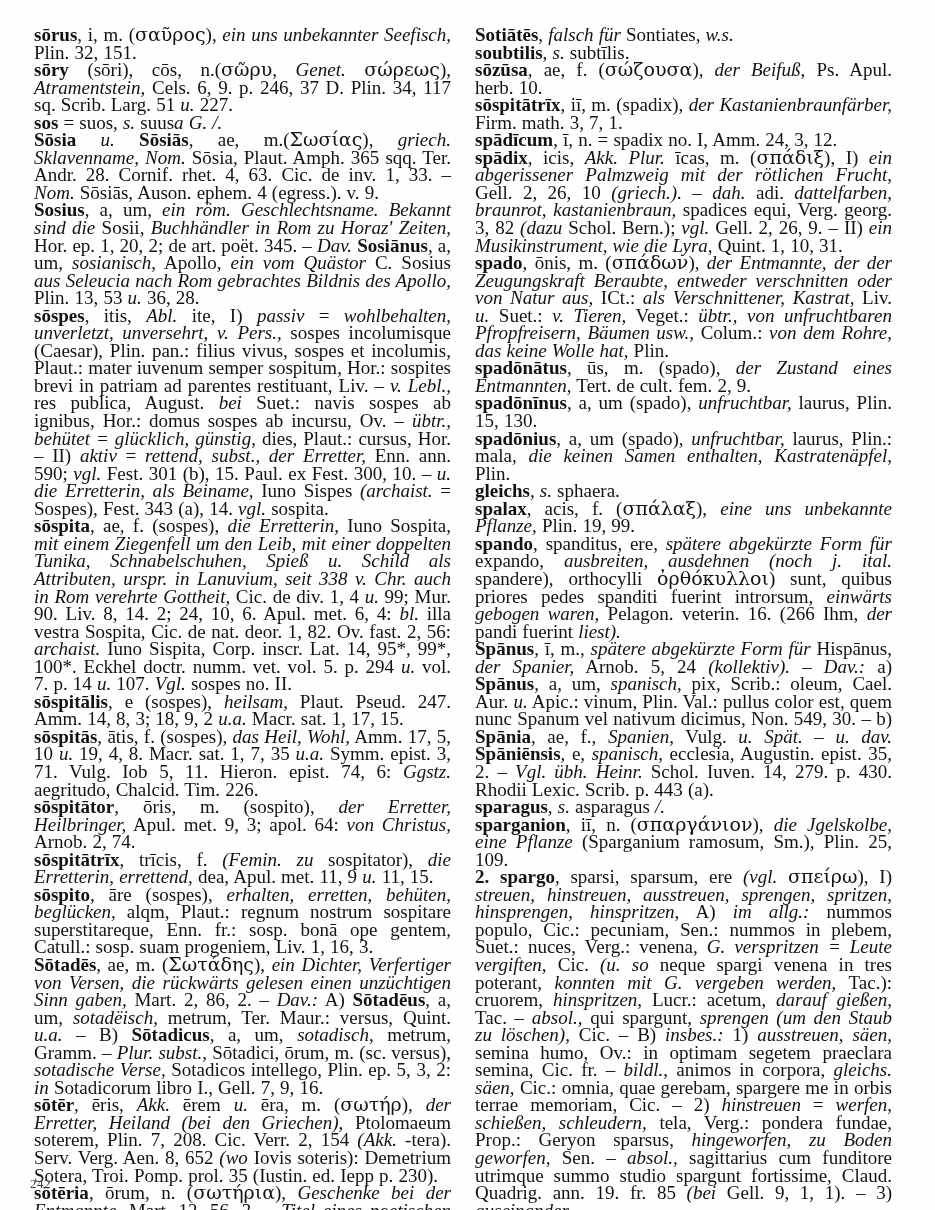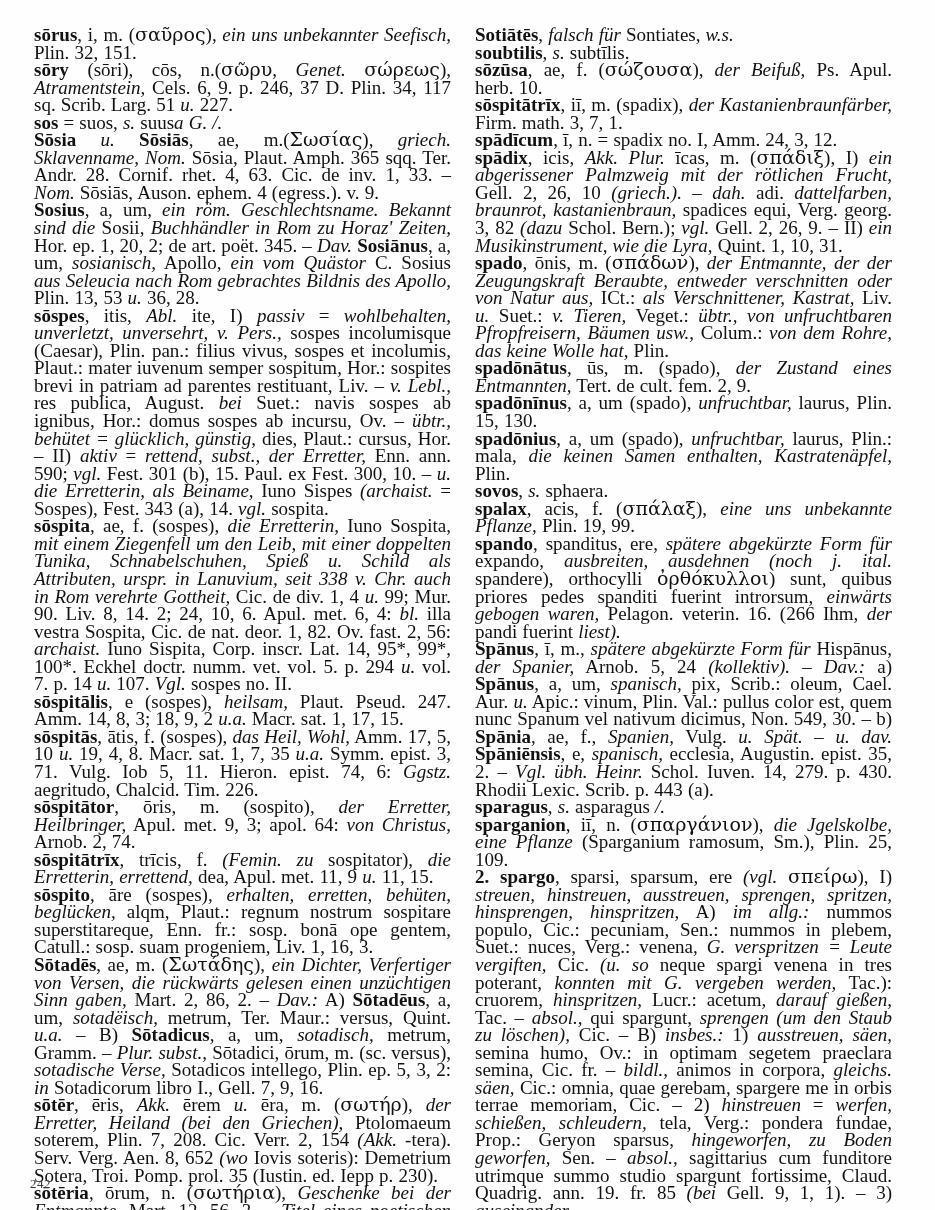--- a/index.html
+++ b/index.html
@@ -91,21 +91,21 @@
         <p class="entry"><span class="hw">Sotiātēs</span>, <span class="it">falsch für</span> Sontiates, <span class="it">w.s.</span></p>
         <p class="entry"><span class="hw">soubtilis</span>, <span class="it">s.</span> subtīlis.</p>
         <p class="entry"><span class="hw">sōzūsa</span>, ae, f. (<span class="gk">σώζουσα</span>), <span class="it">der</span> <span class="bi">Beifuß,</span> Ps. Apul. herb. 10.</p>
         <p class="entry"><span class="hw">sōspitātrīx</span>, iī, m. (spadix), <span class="it">der</span> <span class="bi">Kastanienbraunfärber,</span> Firm. math. 3, 7, 1.</p>
         <p class="entry"><span class="hw">spādīcum</span>, ī, n. = spadix no. I, Amm. 24, 3, 12.</p>
         <p class="entry"><span class="hw">spādix</span>, icis, <span class="it">Akk. Plur.</span> īcas, m. (<span class="gk">σπάδιξ</span>), I) <span class="it">ein abgerissener</span> <span class="bi">Palmzweig</span> <span class="it">mit der rötlichen Frucht,</span> Gell. 2, 26, 10 <span class="it">(griech.).</span> – <span class="it">dah.</span> adi. <span class="bi">dattelfarben, braunrot, kastanienbraun,</span> spadices equi, Verg. georg. 3, 82 <span class="it">(dazu</span> Schol. Bern.); <span class="it">vgl.</span> Gell. 2, 26, 9. – II) <span class="it">ein Musikinstrument, wie die Lyra,</span> Quint. 1, 10, 31.</p>
         <p class="entry"><span class="hw">spado</span>, ōnis, m. (<span class="gk">σπάδων</span>), <span class="it">der</span> <span class="bi">Entmannte,</span> <span class="it">der der Zeugungskraft Beraubte, entweder verschnitten oder von Natur aus,</span> ICt.: <span class="it">als Verschnittener, Kastrat,</span> Liv. <span class="it">u.</span> Suet.: <span class="it">v. Tieren,</span> Veget.: <span class="it">übtr., von unfruchtbaren Pfropfreisern, Bäumen usw.,</span> Colum.: <span class="it">von dem Rohre, das keine Wolle hat,</span> Plin.</p>
         <p class="entry"><span class="hw">spadōnātus</span>, ūs, m. (spado), <span class="it">der</span> <span class="bi">Zustand eines Entmannten,</span> Tert. de cult. fem. 2, 9.</p>
         <p class="entry"><span class="hw">spadōnīnus</span>, a, um (spado), <span class="bi">unfruchtbar,</span> laurus, Plin. 15, 130.</p>
         <p class="entry"><span class="hw">spadōnius</span>, a, um (spado), <span class="bi">unfruchtbar,</span> laurus, Plin.: mala, <span class="it">die keinen Samen enthalten, Kastratenäpfel,</span> Plin.</p>
-        <p class="entry"><span class="hw">sovos</span>, <span class="it">s.</span> sphaera.</p>
+        <p class="entry"><span class="hw">gleichs</span>, <span class="it">s.</span> sphaera.</p>
         <p class="entry"><span class="hw">spalax</span>, acis, f. (<span class="gk">σπάλαξ</span>), <span class="it">eine uns unbekannte Pflanze,</span> Plin. 19, 99.</p>
         <p class="entry"><span class="hw">spando</span>, spanditus, ere, <span class="it">spätere abgekürzte Form für</span> expando, <span class="bi">ausbreiten, ausdehnen</span> <span class="it">(noch j. ital.</span> spandere), orthocylli <span class="gk">ὀρθόκυλλοι</span>) sunt, quibus priores pedes spanditi fuerint introrsum, <span class="it">einwärts gebogen waren,</span> Pelagon. veterin. 16. (266 Ihm, <span class="it">der</span> pandi fuerint <span class="it">liest).</span></p>
         <p class="entry"><span class="hw">Spānus</span>, ī, m., <span class="it">spätere abgekürzte Form für</span> Hispānus, <span class="it">der</span> <span class="bi">Spanier,</span> Arnob. 5, 24 <span class="it">(kollektiv).</span> – <span class="it">Dav.:</span> a) <span class="hw">Spānus</span>, a, um, <span class="bi">spanisch,</span> pix, Scrib.: oleum, Cael. Aur. <span class="it">u.</span> Apic.: vinum, Plin. Val.: pullus color est, quem nunc Spanum vel nativum dicimus, Non. 549, 30. – b) <span class="hw">Spānia</span>, ae, f., <span class="bi">Spanien,</span> Vulg. <span class="it">u. Spät.</span> – <span class="it">u. dav.</span> <span class="hw">Spāniēnsis</span>, e, <span class="bi">spanisch,</span> ecclesia, Augustin. epist. 35, 2. – <span class="it">Vgl. übh. Heinr.</span> Schol. Iuven. 14, 279. p. 430. Rhodii Lexic. Scrib. p. 443 (a).</p>
         <p class="entry"><span class="hw">sparagus</span>, <span class="it">s.</span> asparagus <span class="it">/.</span></p>
         <p class="entry"><span class="hw">sparganion</span>, iī, n. (<span class="gk">σπαργάνιον</span>), <span class="it">die</span> <span class="bi">Jgelskolbe,</span> <span class="it">eine Pflanze</span> (Sparganium ramosum, Sm.), Plin. 25, 109.</p>
         <p class="entry"><span class="hw">2. spargo</span>, sparsi, sparsum, ere <span class="it">(vgl.</span> <span class="gk">σπείρω</span>), I) <span class="bi">streuen, hinstreuen, ausstreuen, sprengen, spritzen, hinsprengen, hinspritzen,</span> A) <span class="it">im allg.:</span> nummos populo, Cic.: pecuniam, Sen.: nummos in plebem, Suet.: nuces, Verg.: venena, <span class="it">G. verspritzen = Leute vergiften,</span> Cic. <span class="it">(u. so</span> neque spargi venena in tres poterant, <span class="it">konnten mit G. vergeben werden,</span> Tac.): cruorem, <span class="it">hinspritzen,</span> Lucr.: acetum, <span class="it">darauf gießen,</span> Tac. – <span class="it">absol.,</span> qui spargunt, <span class="it">sprengen (um den Staub zu löschen),</span> Cic. – B) <span class="it">insbes.:</span> 1) <span class="bi">ausstreuen, säen,</span> semina humo, Ov.: in optimam segetem praeclara semina, Cic. fr. – <span class="it">bildl.,</span> animos in corpora, <span class="it">gleichs. säen,</span> Cic.: omnia, quae gerebam, spargere me in orbis terrae memoriam, Cic. – 2) <span class="it">hinstreuen</span> = <span class="bi">werfen, schießen, schleudern,</span> tela, Verg.: pondera fundae, Prop.: Geryon sparsus, <span class="it">hingeworfen, zu Boden geworfen,</span> Sen. – <span class="it">absol.,</span> sagittarius cum funditore utrimque summo studio spargunt fortissime, Claud. Quadrig. ann. 19. fr. 85 <span class="it">(bei</span> Gell. 9, 1, 1). – 3) <span class="bi">auseinander-</span></p>
       </div>
 
   </div>
 

